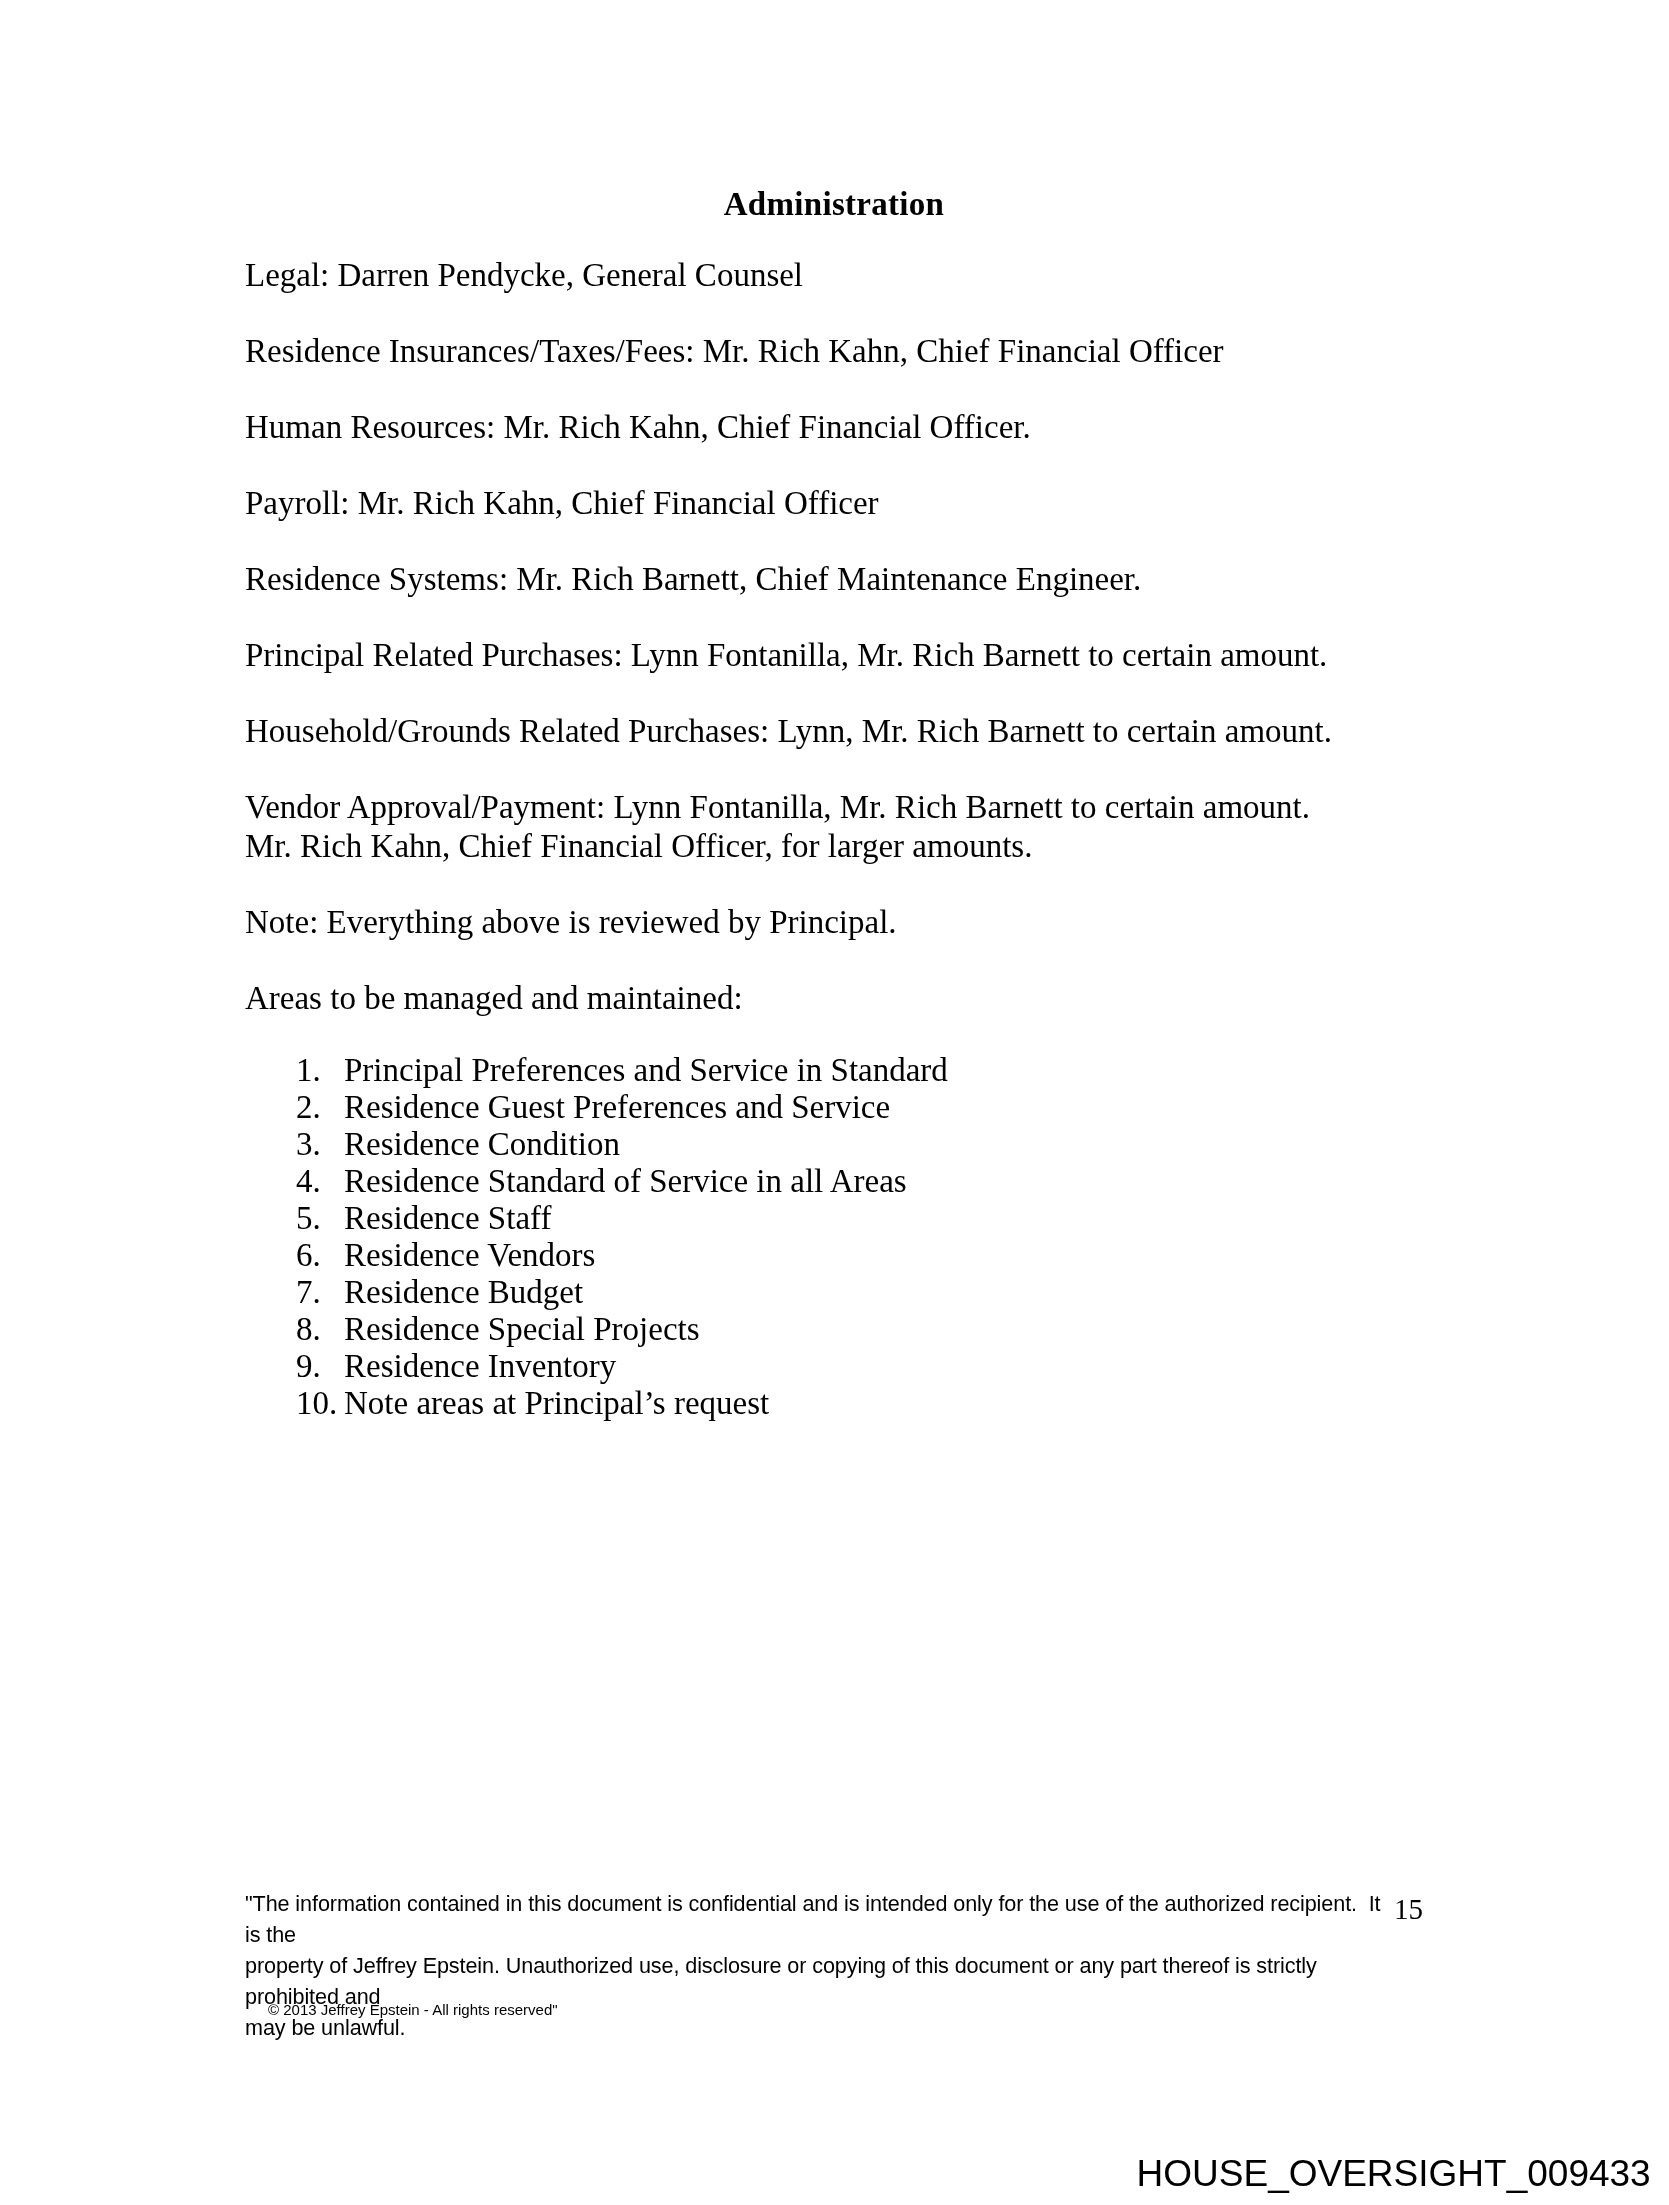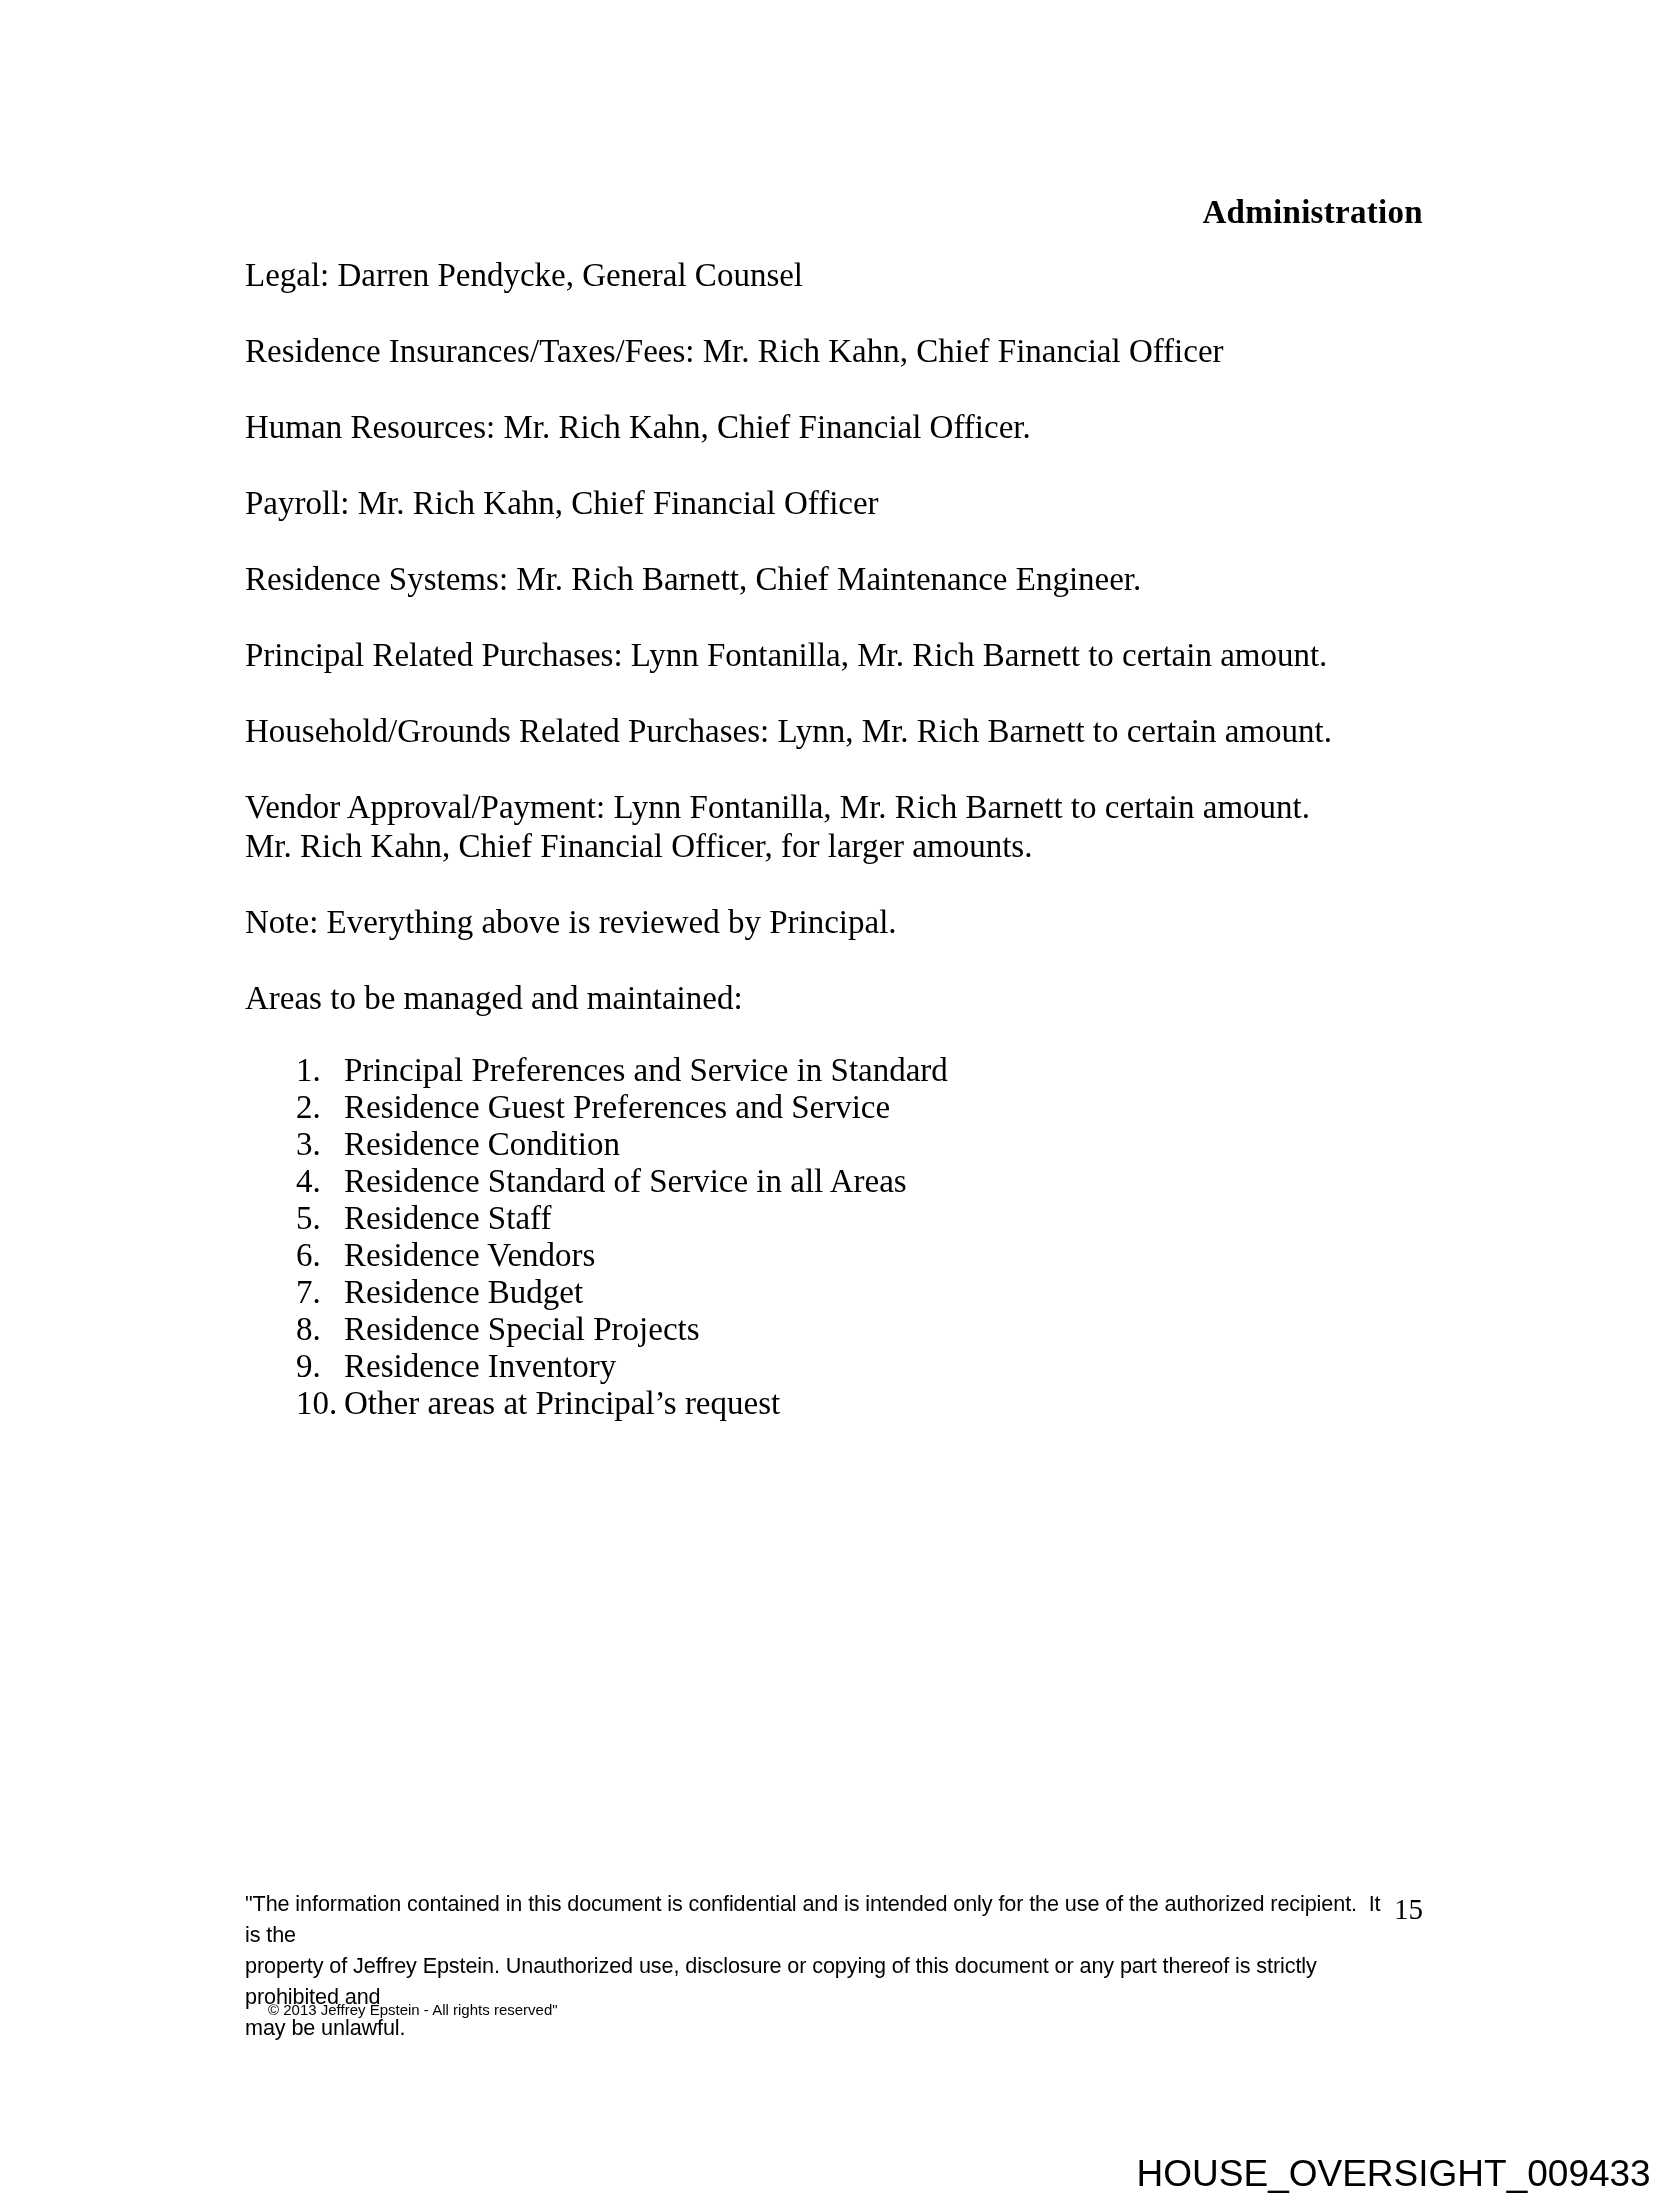--- a/index.html
+++ b/index.html
@@ -11,24 +11,24 @@
     position: relative;
     width: 1669px;
     height: 2205px;
     background: #ffffff;
     color: #000000;
     overflow: hidden;
     font-family: "Liberation Serif", serif;
   }
   .doc-title {
     position: absolute;
-    top: 193px;
+    top: 185px;
     left: 245px;
     width: 1178px;
-    text-align: right;
+    text-align: center;
     font-family: "Liberation Serif", serif;
     font-size: 33px;
     line-height: 39px;
     font-weight: bold;
     letter-spacing: 0.3px;
   }
   .doc-body {
     position: absolute;
     top: 256px;
     left: 245px;
@@ -150,21 +150,21 @@
       <div class="list-item">
         <span class="num">8.</span>
         <span class="item-text">Residence Special Projects</span>
       </div>
       <div class="list-item">
         <span class="num">9.</span>
         <span class="item-text">Residence Inventory</span>
       </div>
       <div class="list-item">
         <span class="num">10.</span>
-        <span class="item-text">Other areas at Principal’s request</span>
+        <span class="item-text">Note areas at Principal’s request</span>
       </div>
     </div>
   </div>
 
   <div class="footer-disclaimer">
     <span class="line">"The information contained in this document is confidential and is intended only for the use of the authorized recipient.  It is the</span>
     <span class="line">property of Jeffrey Epstein. Unauthorized use, disclosure or copying of this document or any part thereof is strictly prohibited and</span>
     <span class="line">may be unlawful.</span>
   </div>
 

